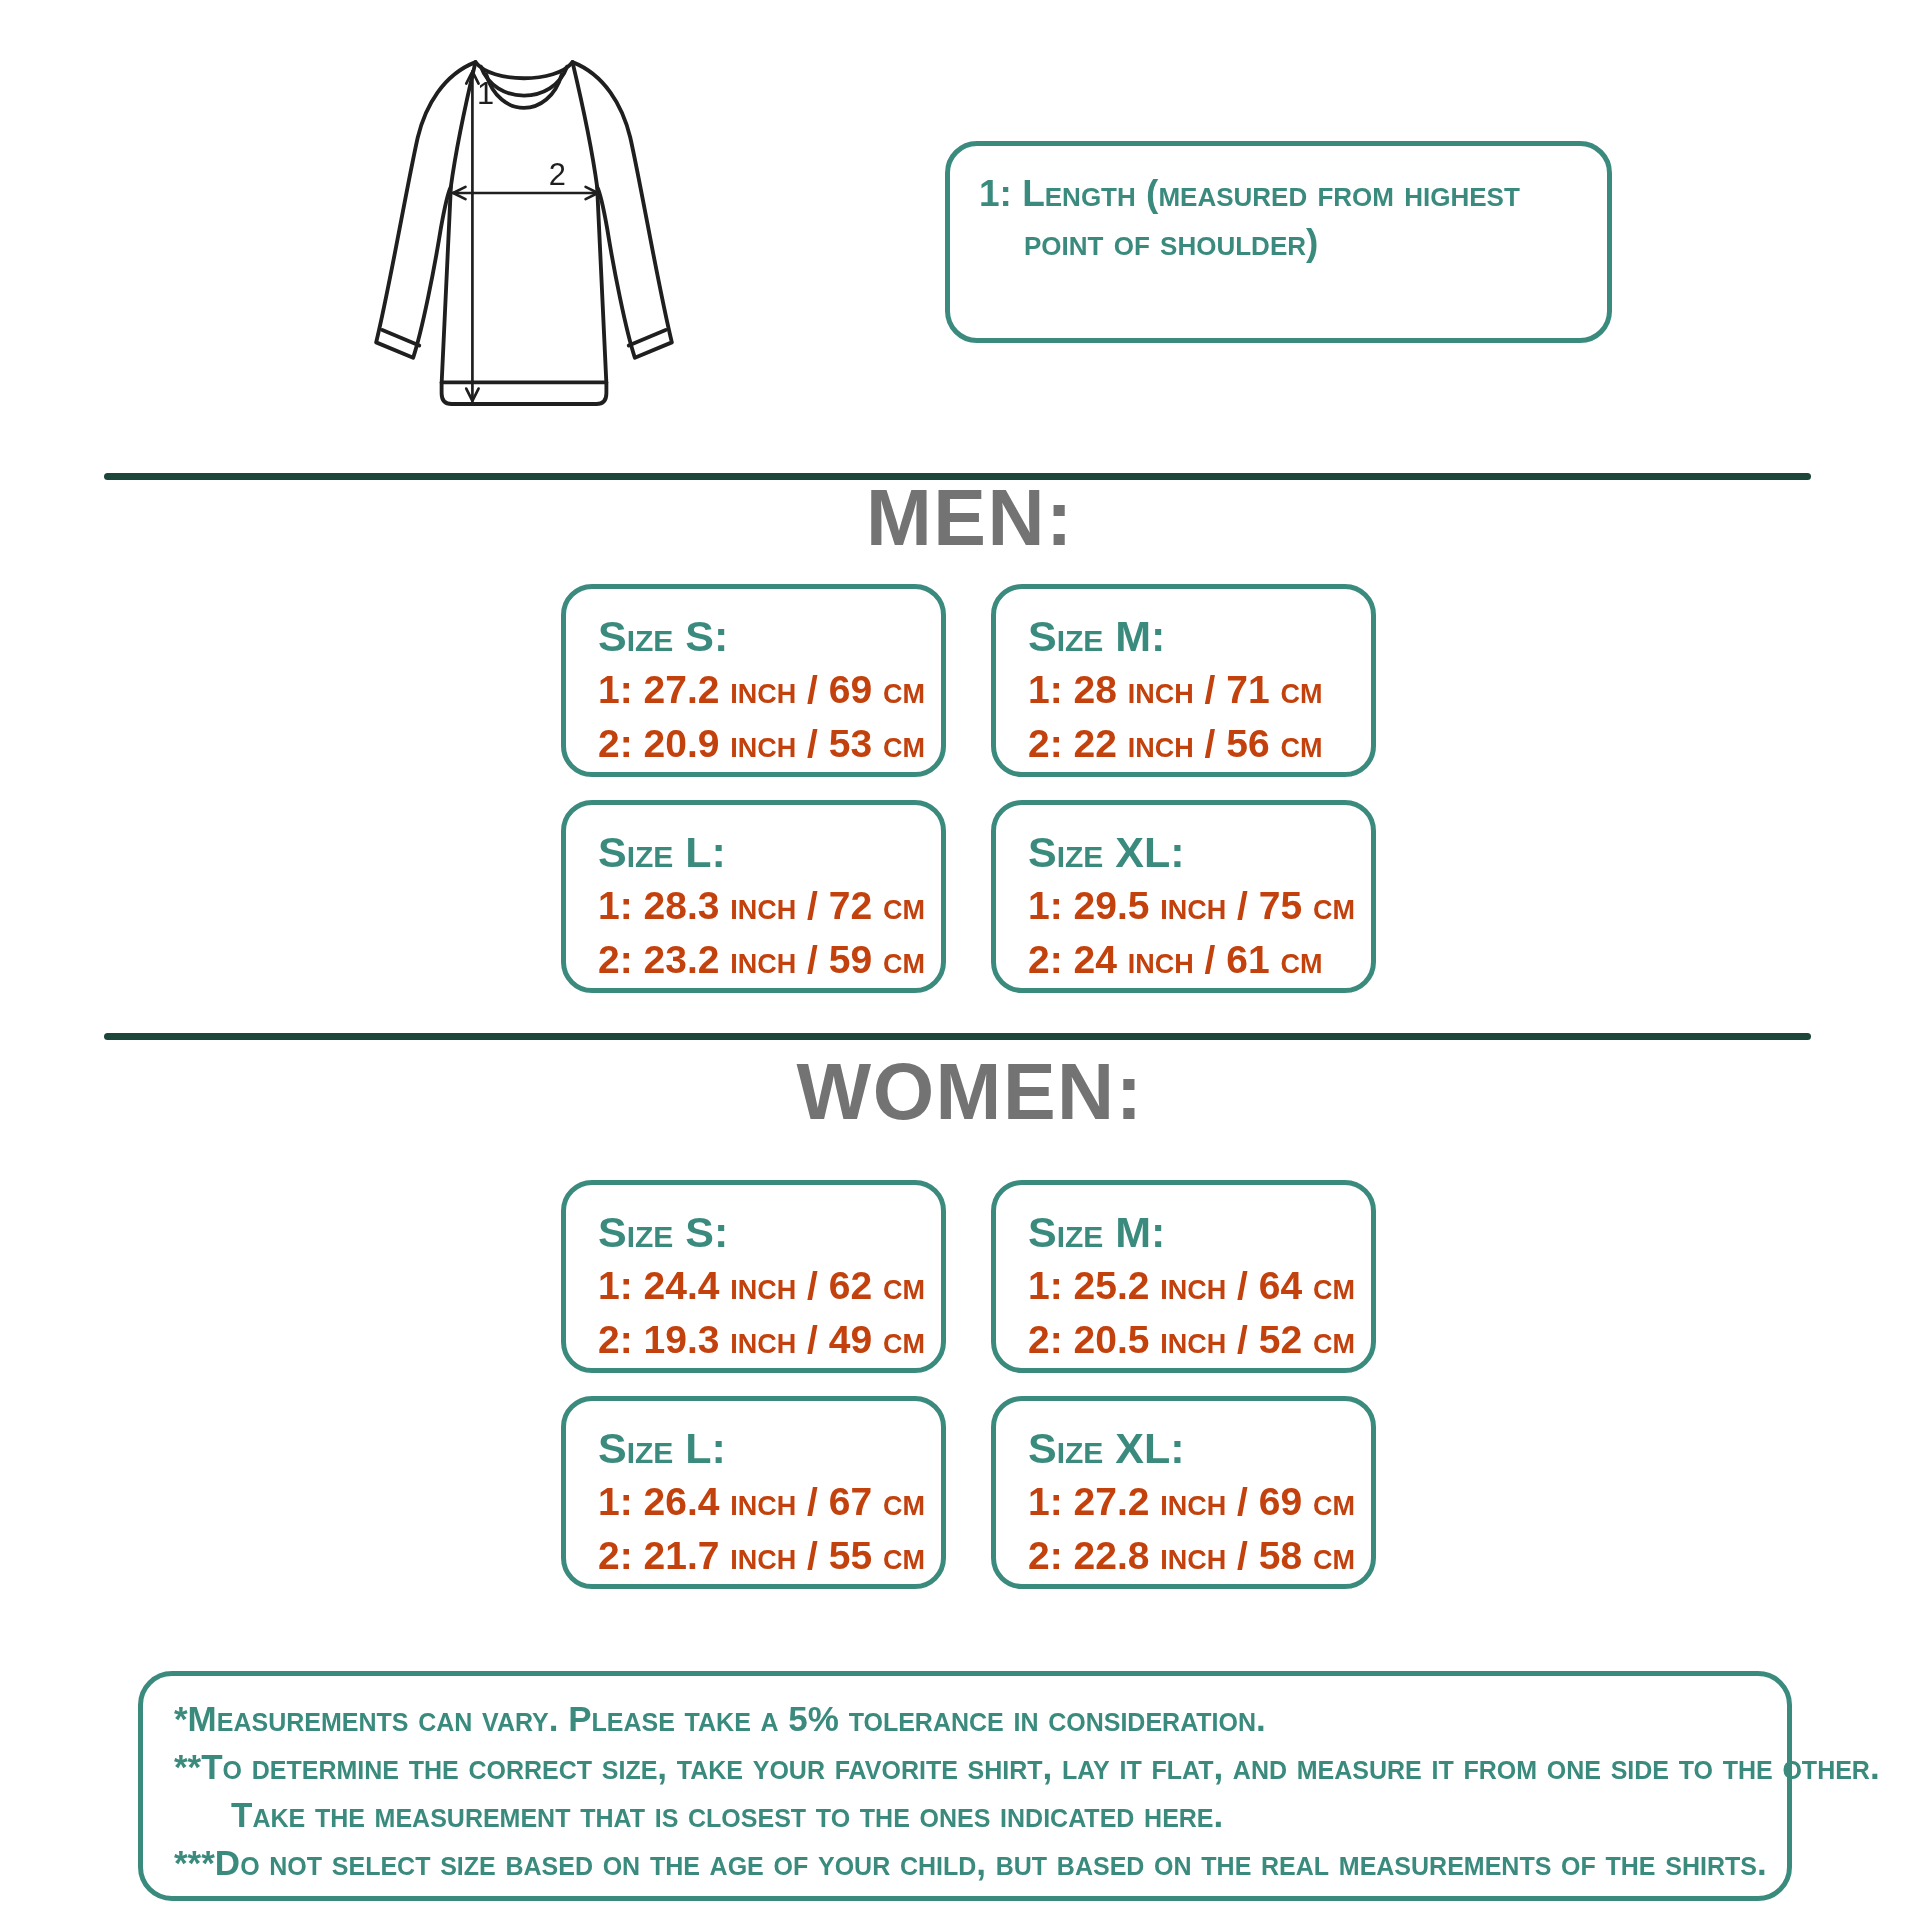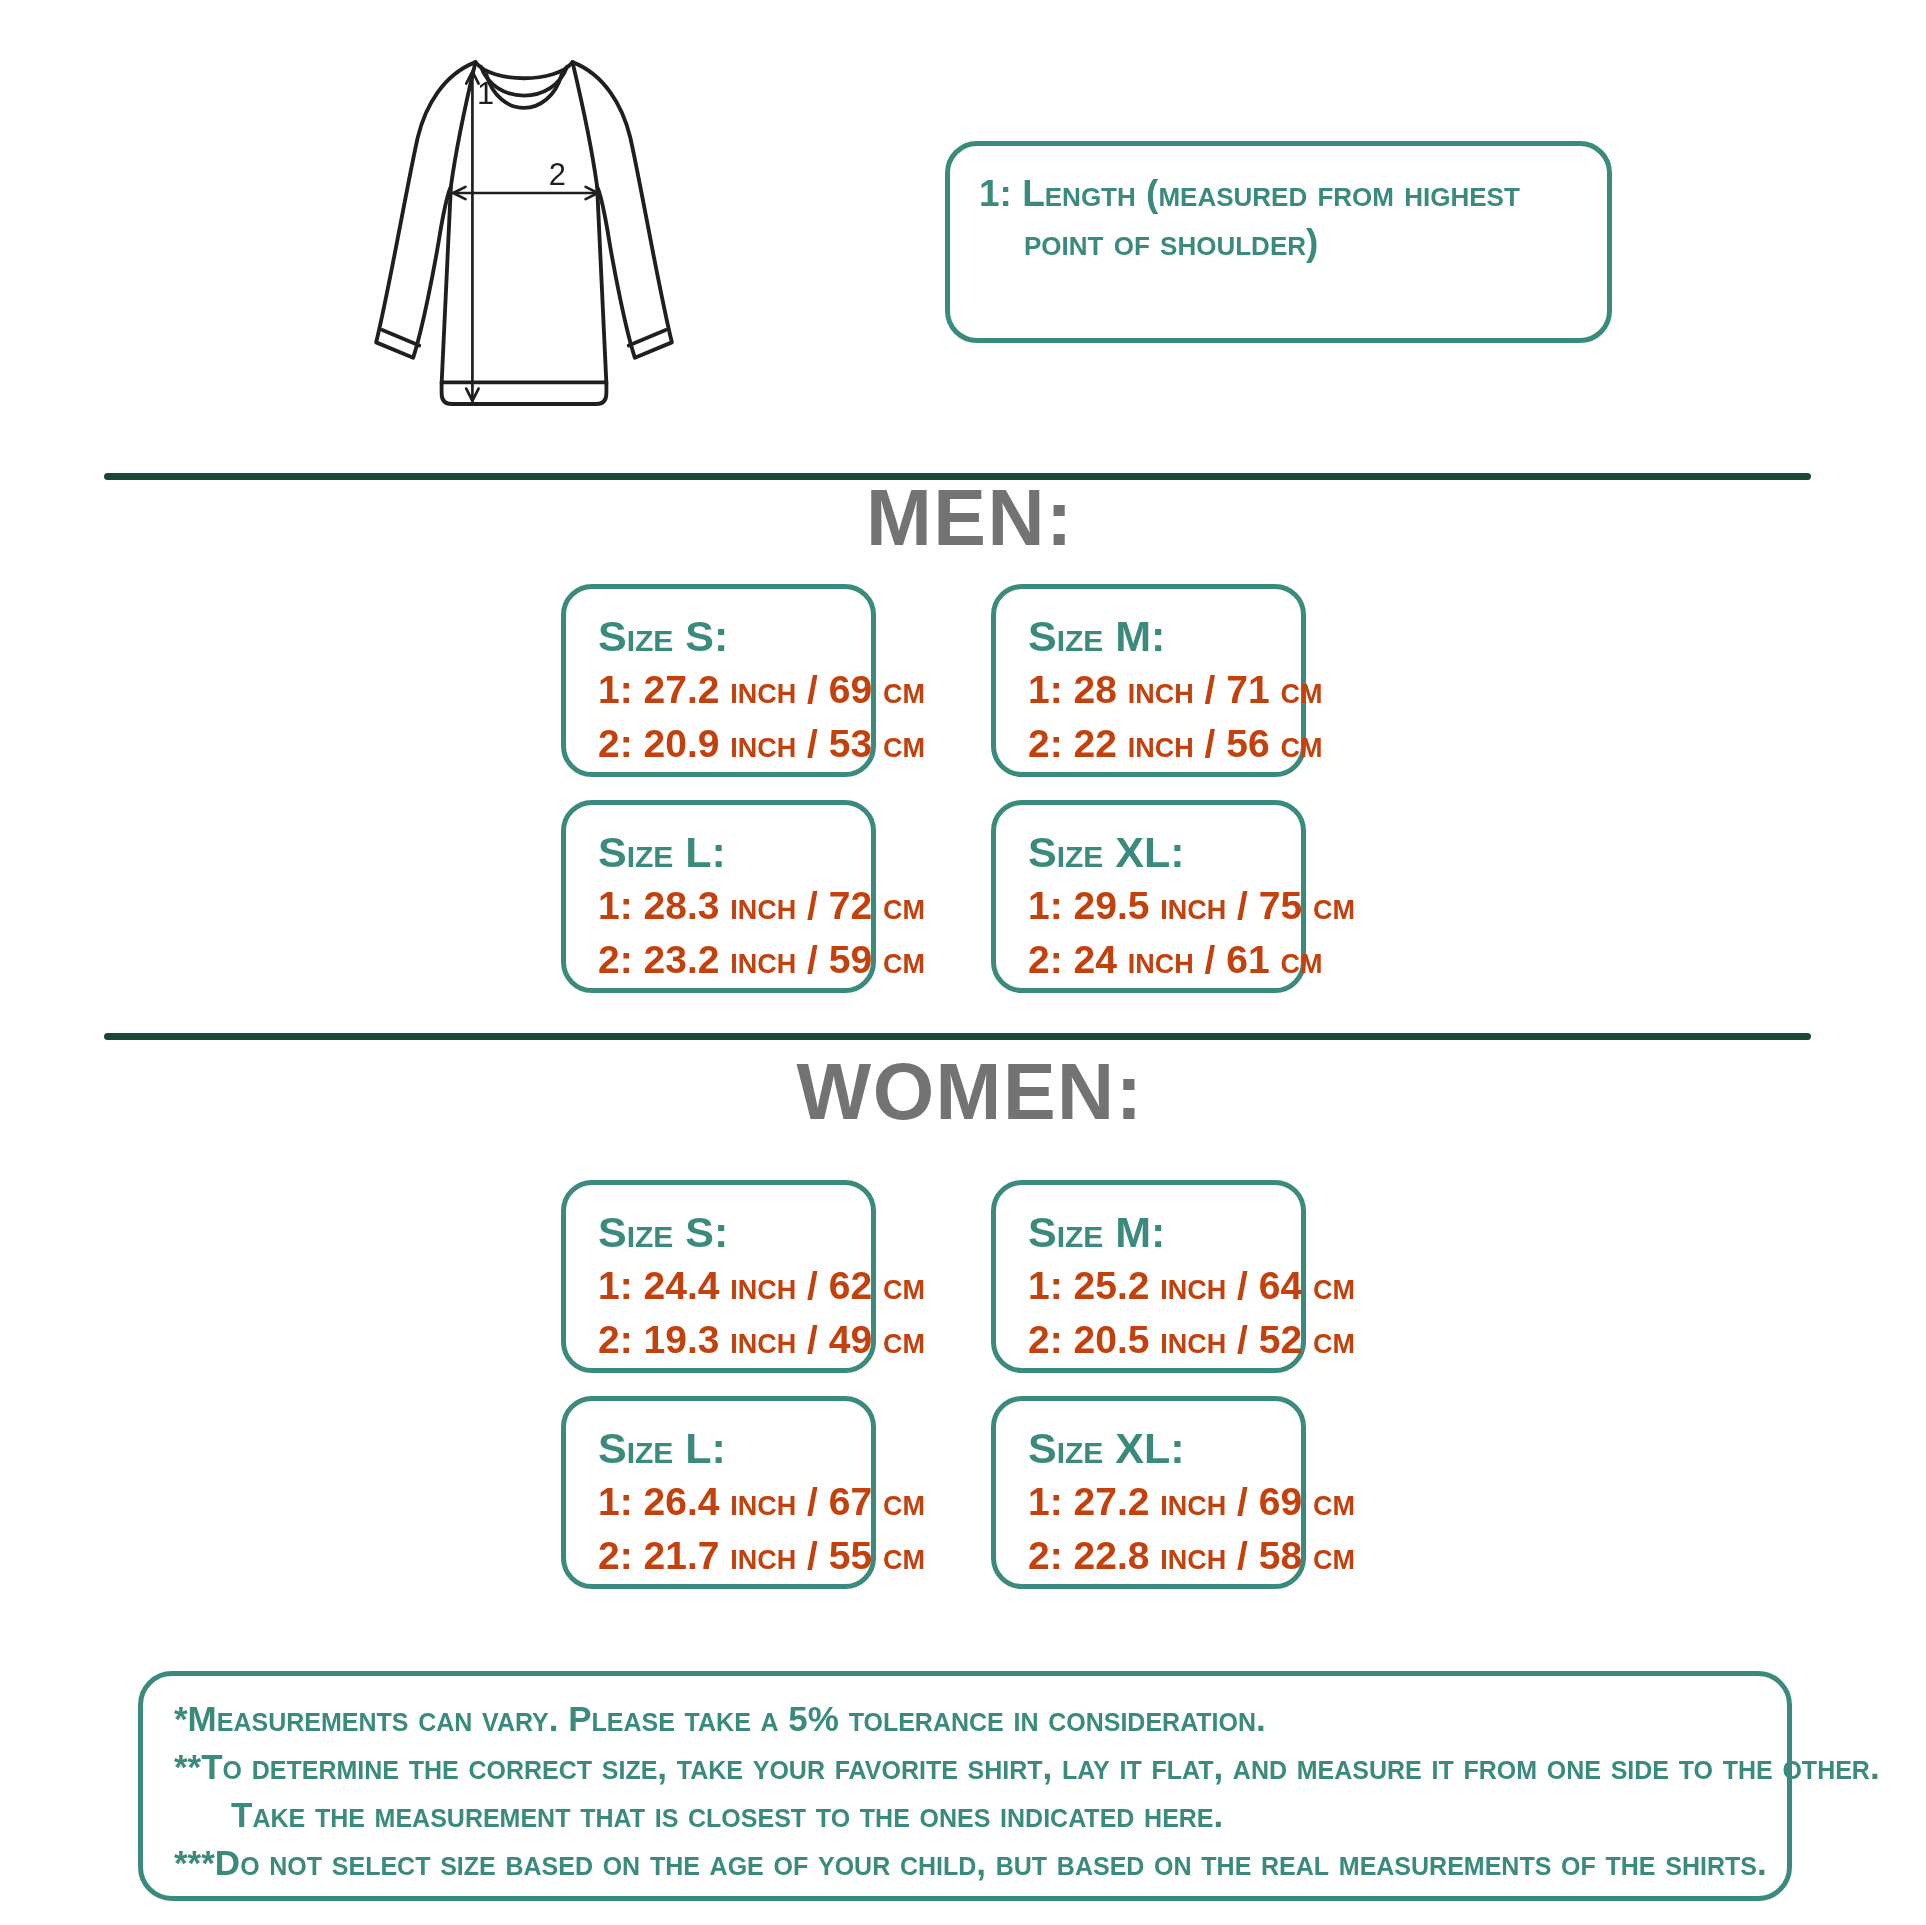--- a/index.html
+++ b/index.html
@@ -42,21 +42,21 @@
 
   
   .size-grid{
     position:absolute;left:561px;width:817px;
     display:grid;grid-template-columns:385px 385px;
     column-gap:45px;row-gap:23px;
   }
   #men-grid{top:584px;}
   #women-grid{top:1180px;}
   .size-box{
-    box-sizing:border-box;width:315px;height:193px;
+    box-sizing:border-box;width:385px;height:193px;
     border:5.4px solid #3a8b7e;border-radius:31px;
     padding:20px 10.8px 0 32px;
   }
   .size-box .size-label{
     color:#3a8b7e;font-size:43px;font-weight:bold;line-height:54px;white-space:nowrap;
   }
   .size-box .size-line{
     color:#c2410c;font-size:39px;font-weight:bold;line-height:54px;white-space:nowrap;
   }
 

